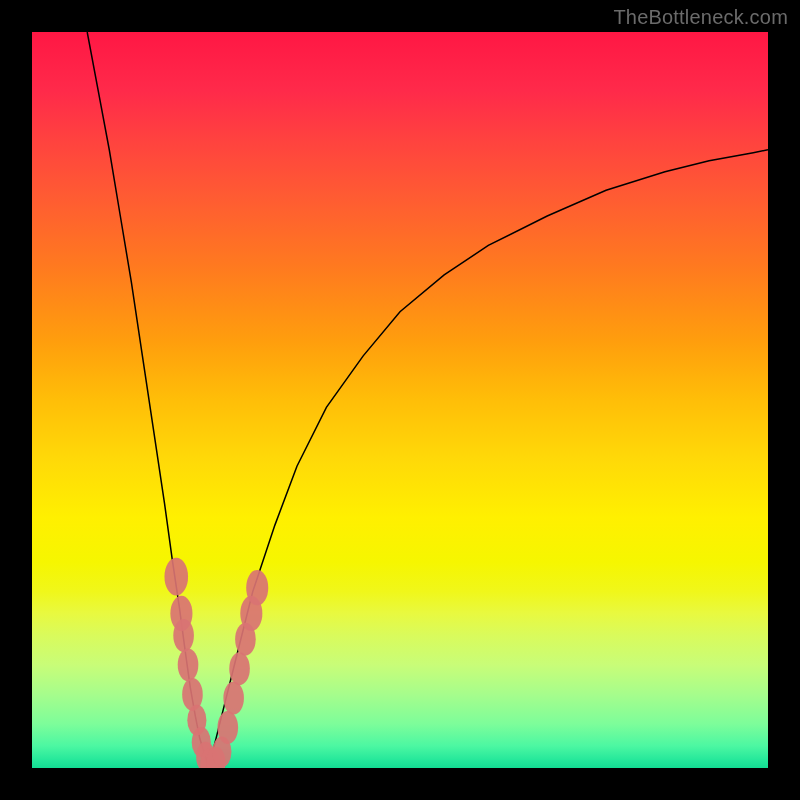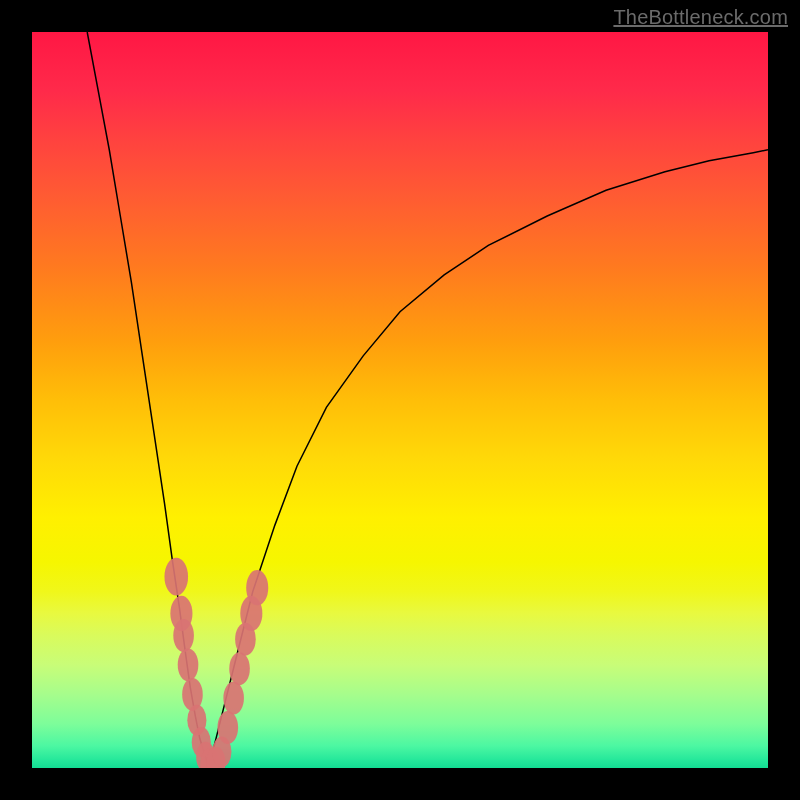--- a/index.html
+++ b/index.html
@@ -57,21 +57,20 @@
     height: 736px;
   }
   .watermark {
     position: absolute;
     top: 6px;
     right: 12px;
     color: #6b6b6b;
     font-size: 20px;
     letter-spacing: 0.2px;
     font-weight: 400;
-    text-decoration: underline;
   }
   .curve {
     fill: none;
     stroke: #000;
     stroke-width: 1.5;
   }
   .marker {
     fill: #d97373;
     stroke: none;
     opacity: 0.92;

